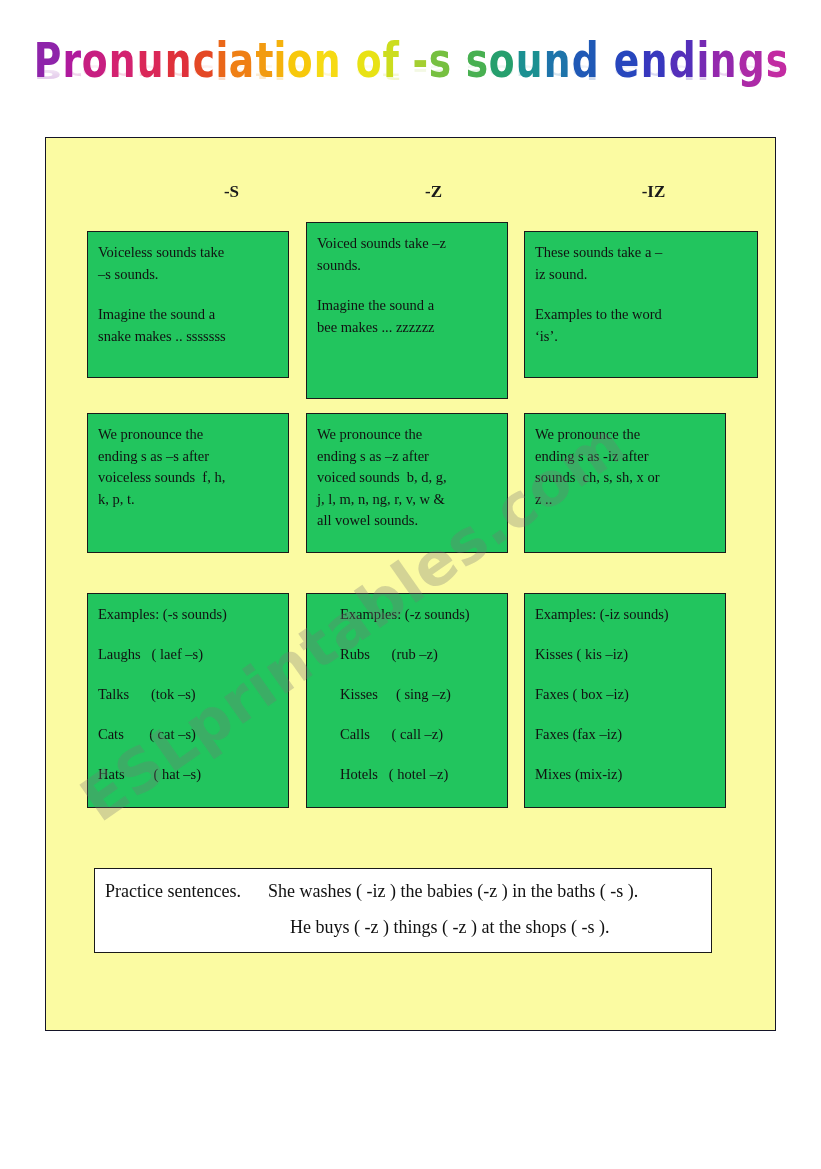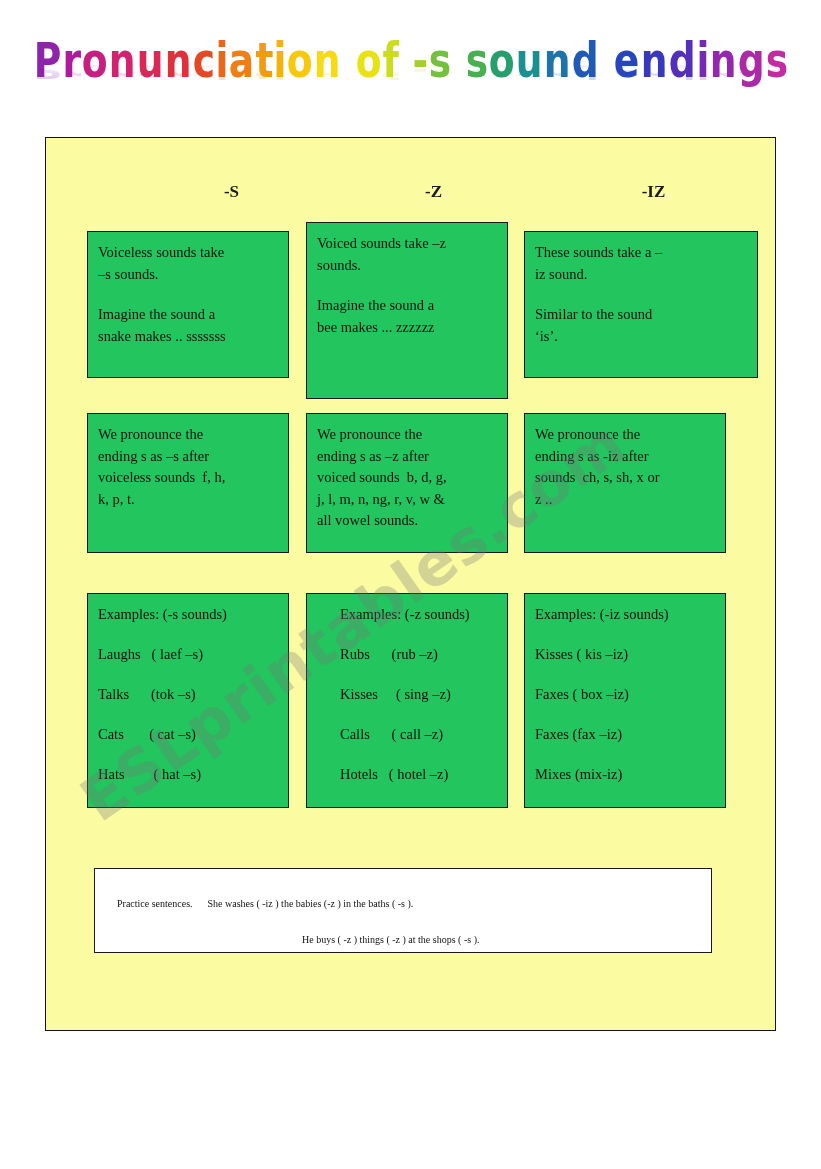--- a/index.html
+++ b/index.html
@@ -157,23 +157,23 @@
     top: 730px;
     width: 618px;
     height: 85px;
     background: #ffffff;
     border: 1.4px solid #1a1a1a;
     box-sizing: border-box;
     z-index: 2;
     padding: 12px 0 0 10px;
   }
   #practice-card p {
-    margin: 12px;
-    font-family: "Liberation Serif", "DejaVu Serif", serif;
-    font-size: 10px;
+    margin: 0;
+    font-family: "Liberation Serif", "DejaVu Serif", serif;
+    font-size: 18px;
     line-height: 21px;
     color: #111111;
     white-space: pre;
   }
   #practice-line-2 { margin-top: 15px !important; padding-left: 185px; }
 </style>
 </head>
 <body>
 
 <div id="title-area">
@@ -199,21 +199,21 @@
   </div>
   <div class="card" id="card-z-1">
     <p>Voiced sounds take –z
 sounds.</p>
     <p class="gap">Imagine the sound a
 bee makes ... zzzzzz</p>
   </div>
   <div class="card" id="card-iz-1">
     <p>These sounds take a –
 iz sound.</p>
-    <p class="gap">Similar to the sound
+    <p class="gap">Examples to the word
 ‘is’.</p>
   </div>
 
   <div class="card" id="card-s-2">
     <p>We pronounce the
 ending s as –s after
 voiceless sounds  f, h,
 k, p, t.</p>
   </div>
   <div class="card" id="card-z-2">

